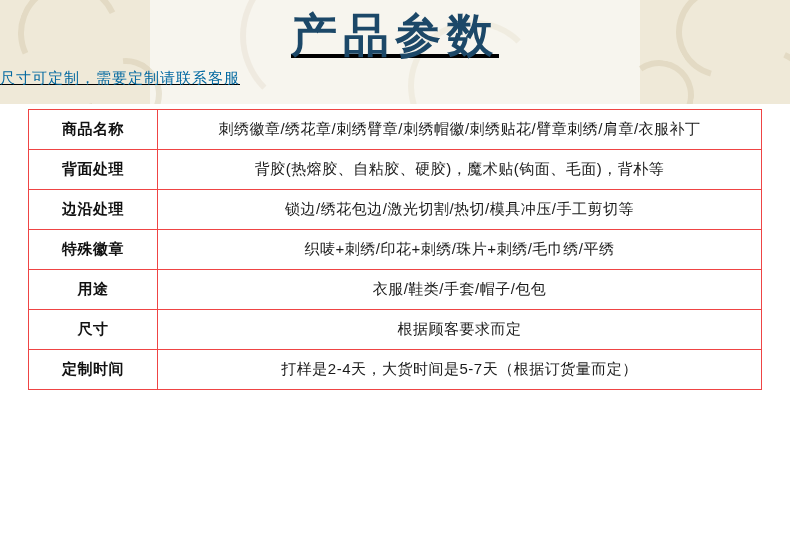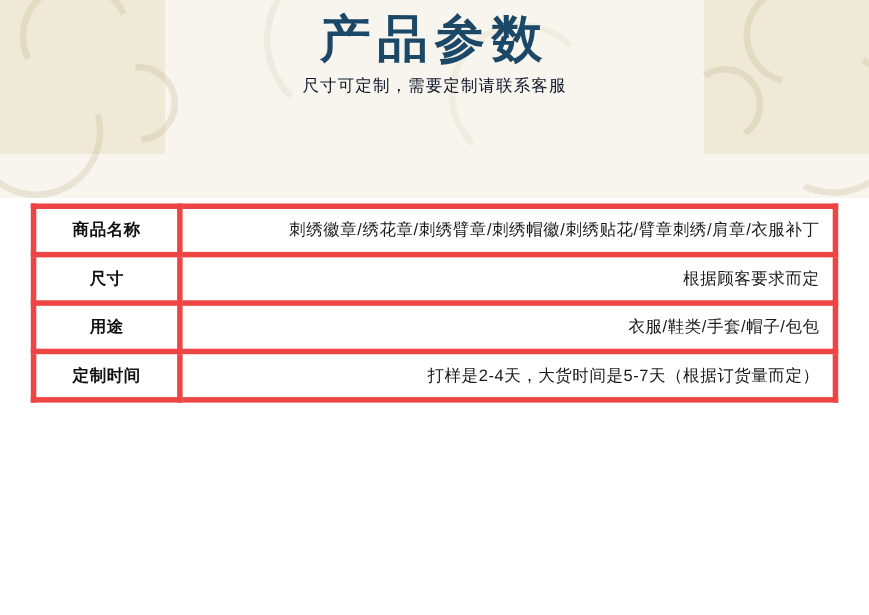--- a/index.html
+++ b/index.html
@@ -19,23 +19,24 @@
     width: 790px;
     height: 559px;
     background: #ffffff;
     box-sizing: border-box;
   }
 
   
   .header {
     position: relative;
     width: 790px;
-    height: 180px;
+    height: 104px;
     background: #f7f5ee;
     overflow: hidden;
+    text-decoration: underline;
   }
   .header-bg-left,
   .header-bg-right {
     position: absolute;
     top: 0;
     width: 150px;
     height: 140px;
     background: #efe9d8;
   }
   .header-bg-left { left: 0; }
@@ -64,24 +65,24 @@
     padding-top: 10px;
     font-family: "Liberation Serif", serif;
     font-size: 46px;
     font-weight: bold;
     letter-spacing: 6px;
     color: #1c4868;
     line-height: 1.15;
   }
   .subtitle {
     position: relative;
-    text-align: center;
+    text-align: left;
     margin-top: 6px;
     font-size: 15px;
-    color: #0f172a;
+    color: #0369a1;
     letter-spacing: 1px;
   }
   .eng-line {
     position: relative;
     text-align: center;
     color: rgba(140, 130, 105, 0.62);
     font-size: 7.5px;
     letter-spacing: 0.6px;
     line-height: 1.75;
     margin-top: 12px;
@@ -95,36 +96,36 @@
     box-sizing: border-box;
   }
   table.spec {
     width: 734px;
     border-collapse: collapse;
     table-layout: fixed;
     font-size: 15px;
     color: #222222;
   }
   table.spec td {
-    border: 5px solid #ef4444;
+    border: 1px solid #ef4444;
     height: 39px;
     padding: 0 12px;
     vertical-align: middle;
     letter-spacing: 0.5px;
   }
   td.key {
     width: 104px;
     text-align: center;
     font-weight: bold;
     color: #111111;
     letter-spacing: 2px;
     padding: 0 4px;
   }
   td.val {
-    text-align: right;
+    text-align: center;
     padding-left: 16px;
     color: #1a1a1a;
   }
 </style>
 </head>
 <body>
 
 <div class="page">
 
   <div class="header">
@@ -146,26 +147,38 @@
   </div>
 
   <div class="table-wrap">
     <table class="spec">
       <tbody>
         <tr>
           <td class="key">商品名称</td>
           <td class="val">刺绣徽章/绣花章/刺绣臂章/刺绣帽徽/刺绣贴花/臂章刺绣/肩章/衣服补丁</td>
         </tr>
         <tr>
-          <td class="key">尺寸</td>
-          <td class="val">根据顾客要求而定</td>
+          <td class="key">背面处理</td>
+          <td class="val">背胶(热熔胶、自粘胶、硬胶)，魔术贴(钩面、毛面)，背朴等</td>
+        </tr>
+        <tr>
+          <td class="key">边沿处理</td>
+          <td class="val">锁边/绣花包边/激光切割/热切/模具冲压/手工剪切等</td>
+        </tr>
+        <tr>
+          <td class="key">特殊徽章</td>
+          <td class="val">织唛+刺绣/印花+刺绣/珠片+刺绣/毛巾绣/平绣</td>
         </tr>
         <tr>
           <td class="key">用途</td>
           <td class="val">衣服/鞋类/手套/帽子/包包</td>
+        </tr>
+        <tr>
+          <td class="key">尺寸</td>
+          <td class="val">根据顾客要求而定</td>
         </tr>
         <tr>
           <td class="key">定制时间</td>
           <td class="val">打样是2-4天，大货时间是5-7天（根据订货量而定）</td>
         </tr>
       </tbody>
     </table>
   </div>
 
 </div>

